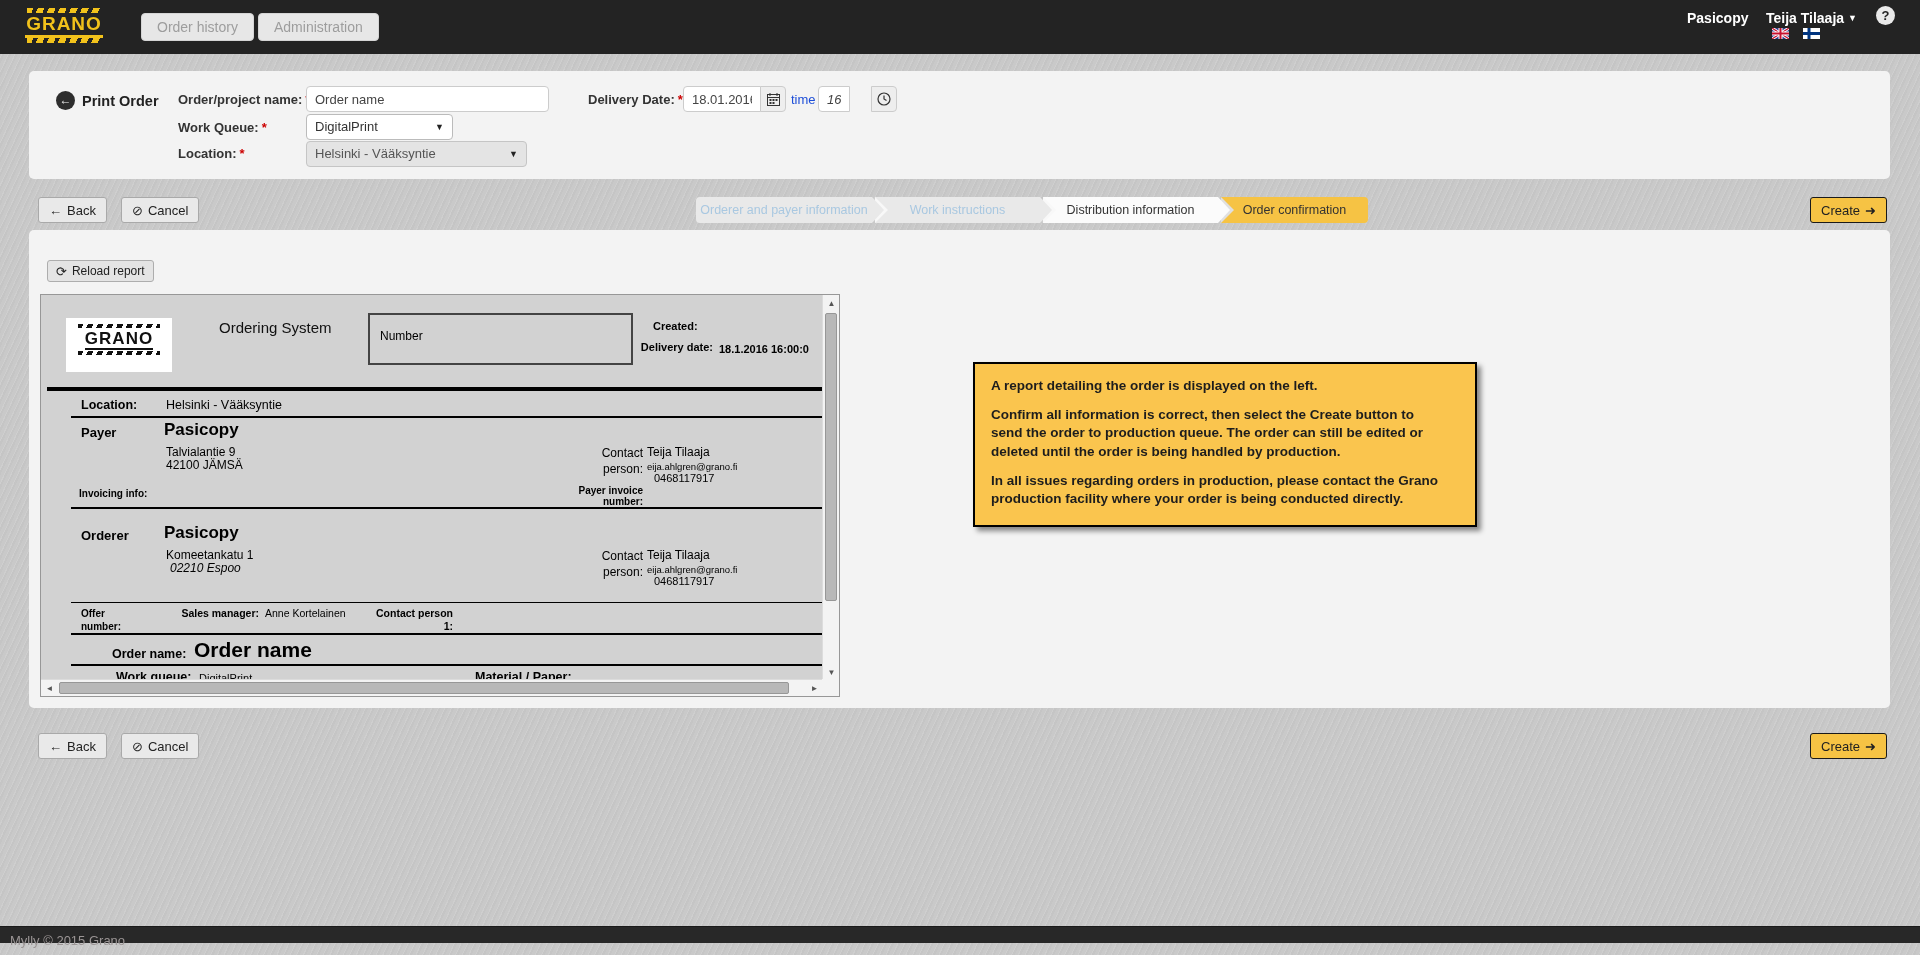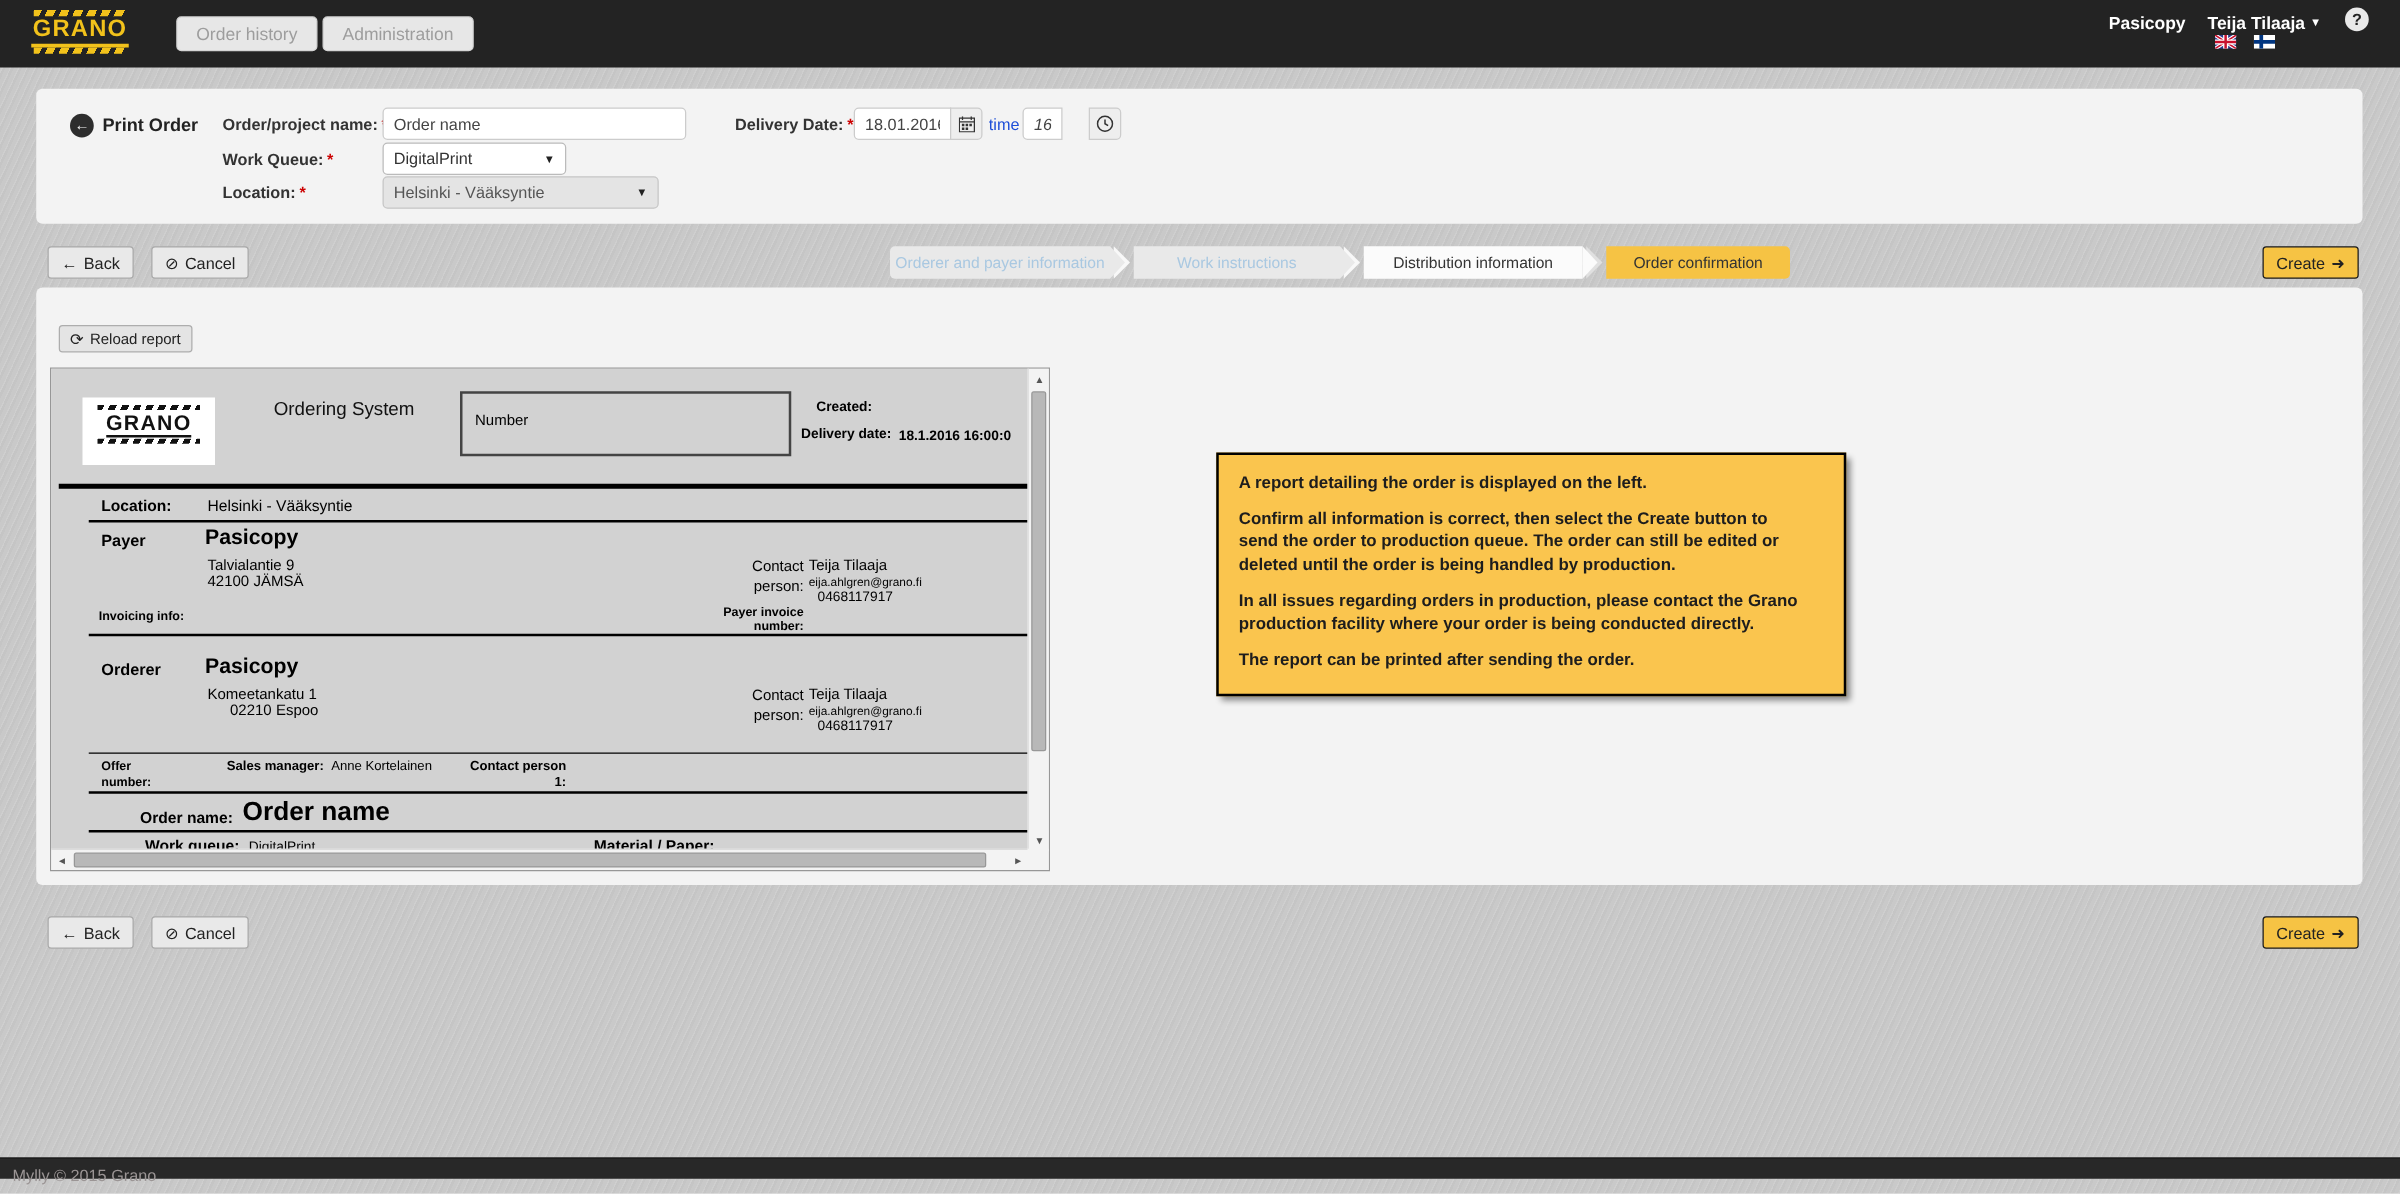--- a/index.html
+++ b/index.html
@@ -54,21 +54,21 @@
   
   .btn { position:absolute; height:26px; display:inline-flex; align-items:center; gap:5px; padding:0 10px;
     background:#e9e9e9; border:1px solid #a9a9a9; border-radius:3px; font-size:13px; color:#222; cursor:pointer; }
   .btn .ic { font-size:13px; }
   .btn-create { background:#f6c344; border:1px solid #1a1a1a; font-size:13px; }
   .btn-reload { height:22px; font-size:12px; padding:0 8px; background:#e4e4e4; border-color:#adadad; }
 
   
   .steps { position:absolute; left:696px; top:197px; height:26px; display:flex; }
   .step { position:relative; height:26px; line-height:26px; font-size:12.5px; text-align:center;
-    background:#e9e9e9; color:#a9c8e1; margin-right:3px; cursor:pointer;margin-left:16px; }
+    background:#e9e9e9; color:#a9c8e1; margin-right:3px; cursor:pointer; }
   .step .arr-out, .step .arr { position:absolute; top:0; width:0; height:0;
     border-top:13px solid transparent; border-bottom:13px solid transparent; }
   .step .arr-out { right:-16px; border-left:13px solid #f8f8f8; z-index:2; }
   .step .arr { right:-12px; border-left:12px solid #e9e9e9; z-index:3; }
   .step.s1 { width:176px; border-radius:4px 0 0 4px; }
   .step.s2 { width:165px; }
   .step.s3 { width:175px; background:#fbfbfb; color:#333; }
   .step.s3 .arr { border-left-color:#fbfbfb; }
   .step.s3 .arr-out { border-left-color:#e0e0e0; }
   .step.s4 { width:147px; background:#f6c344; color:#333; border-radius:0 4px 4px 0; margin-right:0; }
@@ -260,21 +260,21 @@
         <div class="rc" style="left:606px; top:166px; font-size:9.5px;">eija.ahlgren@grano.fi</div>
         <div class="rc" style="left:613px; top:177px; font-size:11px;">0468117917</div>
         <div class="rc rlabel" style="left:38px; top:193px; font-size:10px;">Invoicing info:</div>
         <div class="rc rlabel r-rightblock" style="left:532px; top:190px; width:70px; font-size:10px; line-height:11px;">Payer invoice number:</div>
 
         <div class="rdiv" style="left:30px; top:212px; height:2px;"></div>
 
         <div class="rc" style="left:40px; top:233px; font-size:13px; font-weight:600;">Orderer</div>
         <div class="rc rlabel" style="left:123px; top:228px; font-size:17px;">Pasicopy</div>
         <div class="rc" style="left:125px; top:253px; font-size:12px;">Komeetankatu 1</div>
-        <div class="rc" style="left:143px; top:266px; font-size:12px;">02210 Espoo</div>
+        <div class="rc" style="left:129px; top:266px; font-size:12px;font-style:italic;">02210 Espoo</div>
         <div class="rc r-rightblock" style="left:532px; top:253px; width:70px; font-size:12px; line-height:16px;">Contact person:</div>
         <div class="rc" style="left:606px; top:253px; font-size:12px;">Teija Tilaaja</div>
         <div class="rc" style="left:606px; top:269px; font-size:9.5px;">eija.ahlgren@grano.fi</div>
         <div class="rc" style="left:613px; top:280px; font-size:11px;">0468117917</div>
 
         <div class="rdiv" style="left:30px; top:307px; height:1px;"></div>
 
         <div class="rc" style="left:40px; top:312px; width:60px; font-size:10px; font-weight:600; line-height:13px;">Offer number:</div>
         <div class="rc r-rightblock" style="left:138px; top:312px; width:80px; font-size:10.5px; font-weight:600; line-height:13px;">Sales manager:</div>
         <div class="rc" style="left:224px; top:312px; font-size:10.5px;">Anne Kortelainen</div>
@@ -303,21 +303,20 @@
         <div class="h-thumb"></div>
         <div class="sb-btn" style="right:0;">►</div>
       </div>
       <div class="sb-corner"></div>
     </div>
 
     <div class="info-box">
       <p>A report detailing the order is displayed on the left.</p>
       <p>Confirm all information is correct, then select the Create button to send the order to production queue. The order can still be edited or deleted until the order is being handled by production.</p>
       <p>In all issues regarding orders in production, please contact the Grano production facility where your order is being conducted directly.</p>
-      <p>The report can be printed after sending the order.</p>
     </div>
   </div>
 
   <div class="btn" style="left:38px; top:733px;">
     <span class="ic">←</span>
     <span>Back</span>
   </div>
   <div class="btn" style="left:121px; top:733px;">
     <span class="ic">⊘</span>
     <span>Cancel</span>

